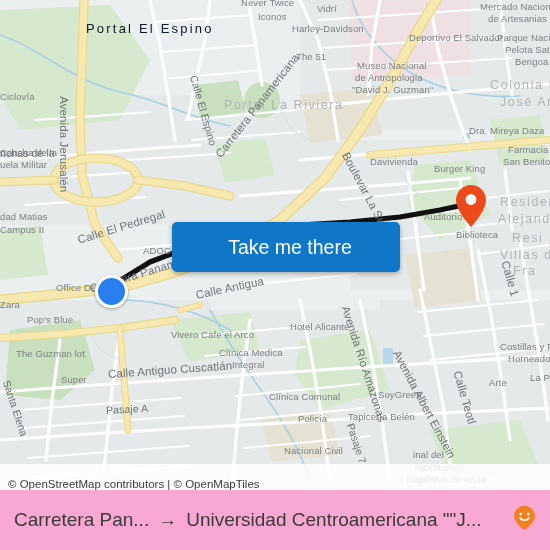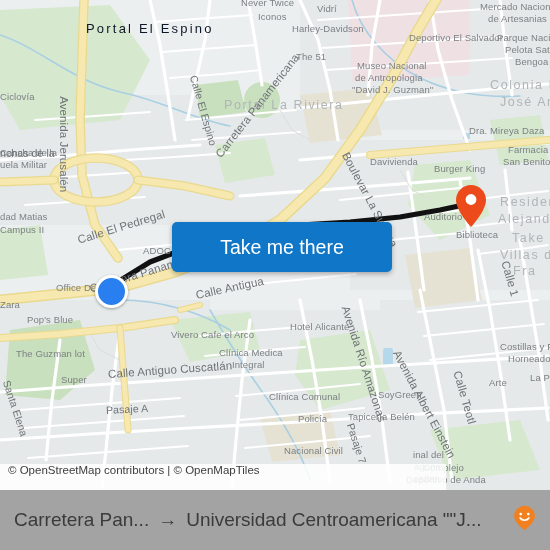--- a/index.html
+++ b/index.html
@@ -12,37 +12,37 @@
 
   .lbl{position:absolute;font-family:"Liberation Sans",sans-serif;color:#7b7f82;
        white-space:nowrap;line-height:1.08;letter-spacing:.1px;pointer-events:none;}
   .lbl.poi{color:#7d8184;font-size:9.5px;}
   .lbl.area{color:#0f172a;font-size:13px;letter-spacing:2.2px;}
   .lbl.area2{color:#b0b5b8;font-size:12.5px;letter-spacing:1.6px;}
   .lbl.road{color:#6f7376;font-size:10.5px;}
   .lbl.road.big{font-size:11.5px;}
 
   
-  .attrib{position:absolute;left:0;bottom:0;width:446px;height:26px;
-          background:rgba(255,255,255,.86);display:flex;align-items:flex-start;}
+  .attrib{position:absolute;left:0;bottom:0;width:550px;height:26px;
+          background:rgba(255,255,255,.86);display:flex;align-items:flex-end;}
   .attrib span{font-size:11.5px;color:#3c3c3c;padding-left:8px;font-family:"Liberation Sans",sans-serif;}
 
   
   .cta{position:absolute;left:172px;top:222px;width:220px;height:50px;background:#1077c8;
        border-radius:5px;display:flex;align-items:center;justify-content:center;
-       box-shadow:0 2px 5px rgba(0,0,0,.30);cursor:pointer;}
+       box-shadow:0 2px 5px rgba(0,0,0,.30);cursor:pointer;padding-left:8px;}
   .cta span{color:#fff;font-size:19.5px;font-family:"Liberation Sans",sans-serif;}
 
   
   .origin{position:absolute;left:95px;top:275px;width:27px;height:27px;border-radius:50%;
           background:#2a7ff0;border:3.5px solid #fff;box-shadow:0 1px 3px rgba(0,0,0,.35);}
   .destpin{position:absolute;left:455px;top:184px;width:32px;height:44px;}
 
   
-  .bottom{position:absolute;left:0;top:490px;width:550px;height:60px;background:#a3a3a3;
+  .bottom{position:absolute;left:0;top:490px;width:550px;height:60px;background:#f9a8d4;
           display:flex;align-items:center;padding:0 14px;box-sizing:border-box;}
   .route{display:flex;align-items:center;flex:1;min-width:0;gap:9px;}
   .route .from,.route .to{font-size:19px;color:#3b3b3b;white-space:nowrap;overflow:hidden;
         text-overflow:ellipsis;font-family:"Liberation Sans",sans-serif;}
   .route .from{flex:0 0 auto;max-width:142px;}
   .route .to{flex:1 1 auto;}
   .route .arw{font-size:19px;color:#3b3b3b;flex:0 0 auto;}
   .brand{display:flex;align-items:center;gap:2px;flex:0 0 auto;padding-left:6px;}
   .brand .bname{font-size:25px;font-weight:bold;color:#111;letter-spacing:-.6px;
         font-family:"Liberation Sans",sans-serif;}
@@ -233,21 +233,21 @@
         <div class="lbl poi" style="left: 0px; top: 148px;">Cancha de la</div>
         <div class="lbl poi" style="left: 0px; top: 160px;">uela Militar</div>
         <div class="lbl poi" style="left: 370px; top: 157px;">Davivienda</div>
         <div class="lbl poi" style="left: 434px; top: 164px;">Burger King</div>
         <div class="lbl poi" style="left: 0px; top: 212px;">dad Matias</div>
         <div class="lbl poi" style="left: 0px; top: 225px;">Campus II</div>
         <div class="lbl area2" style="left: 500px; top: 196px;">Residencial</div>
         <div class="lbl area2" style="left: 498px; top: 213px;">Alejandra</div>
         <div class="lbl poi" style="left: 424px; top: 212px;">Auditorio</div>
         <div class="lbl poi" style="left: 429px; top: 230px; padding-left: 27px;">Biblioteca</div>
-        <div class="lbl area2" style="left: 512px; top: 232px;">Take</div>
+        <div class="lbl area2" style="left: 512px; top: 232px;">Resi</div>
         <div class="lbl area2" style="left: 500px; top: 249px;">Villas de</div>
         <div class="lbl area2" style="left: 513px; top: 265px;">Fra</div>
         <div class="lbl poi" style="left: 143px; top: 246px;">ADOC</div>
         <div class="lbl poi" style="left: 56px; top: 283px;">Office Dep</div>
         <div class="lbl poi" style="left: 0px; top: 300px;">Zara</div>
         <div class="lbl poi" style="left: 27px; top: 315px;">Pop's Blue</div>
         <div class="lbl poi" style="left: 290px; top: 322px;">Hotel Alicante</div>
         <div class="lbl poi" style="left: 16px; top: 349px;">The Guzman lot</div>
         <div class="lbl poi" style="left: 171px; top: 330px;">Vivero Cafe el Arco</div>
         <div class="lbl poi" style="left: 219px; top: 348px;">Clínica Medica</div>

